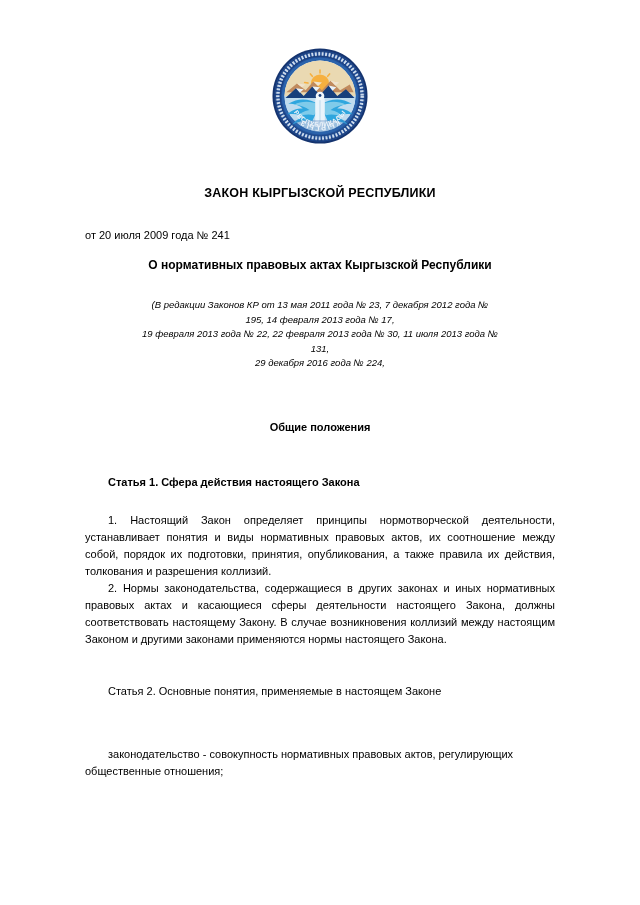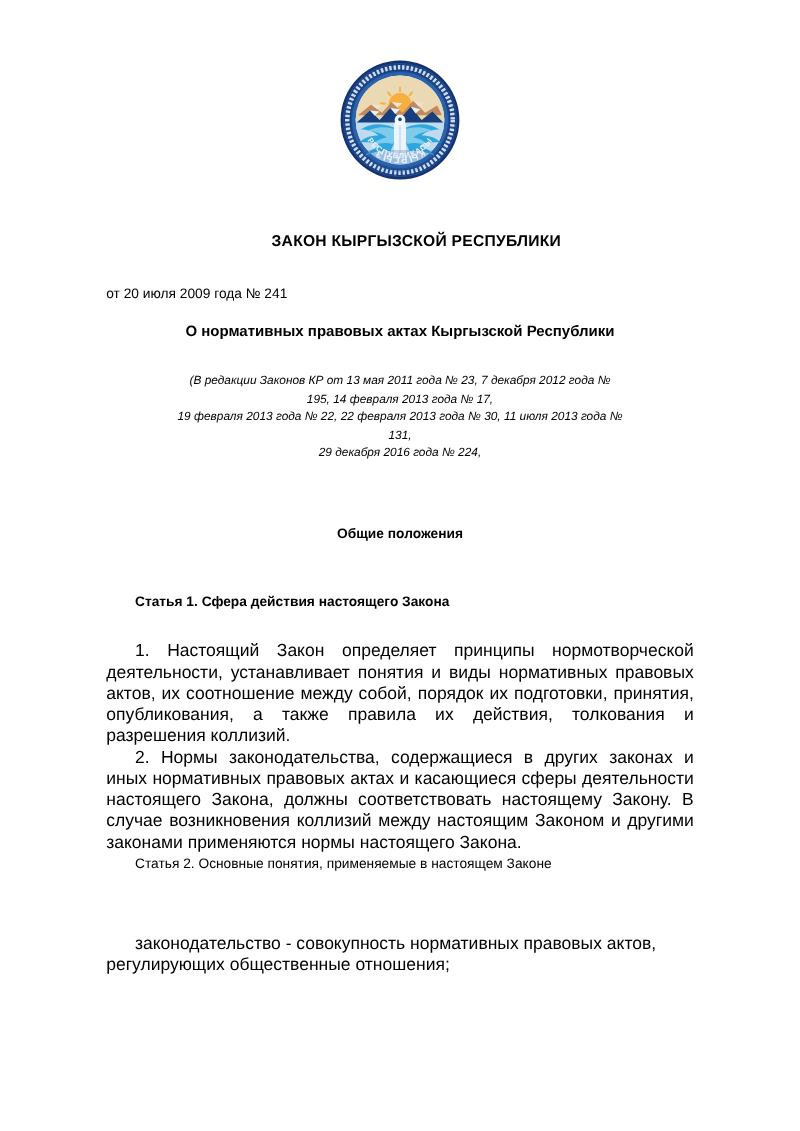--- a/index.html
+++ b/index.html
@@ -38,21 +38,21 @@
     width: 96px;
     height: 96px;
     display: block;
   }
 
   
   .law-title {
     margin: 0;
     padding: 0;
     position: absolute;
-    left: 98px;
+    left: 85px;
     top: 186px;
     width: 470px;
     text-align: center;
     font-size: 12.5px;
     font-weight: bold;
     letter-spacing: 0.2px;
   }
 
   .date-line {
     position: absolute;
@@ -134,21 +134,21 @@
 
   .para-block-2 {
     position: absolute;
     left: 85px;
     top: 729px;
     width: 470px;
   }
 
   p.body {
     margin: 0 0 0 0;
-    font-size: 14px;
+    font-size: 11px;
     line-height: 17px;
     text-align: justify;
     text-indent: 23px;
     hyphens: none;
   }
   p.body.left {
     text-align: left;
   }
   p.gap {
     margin-top: 17px;

